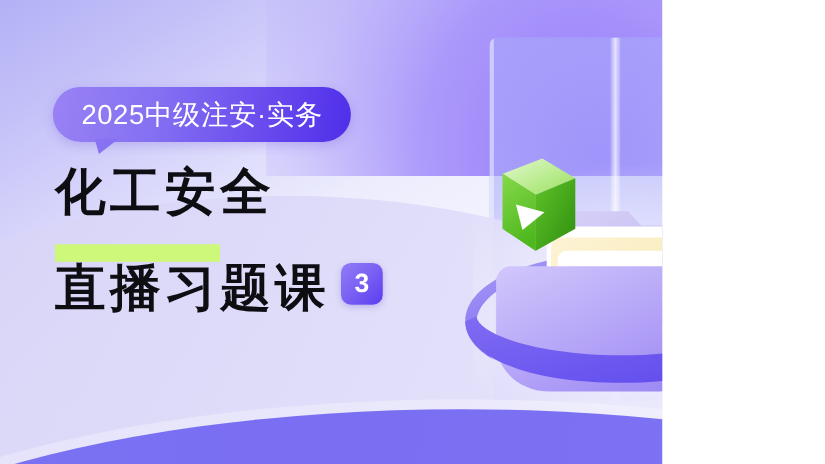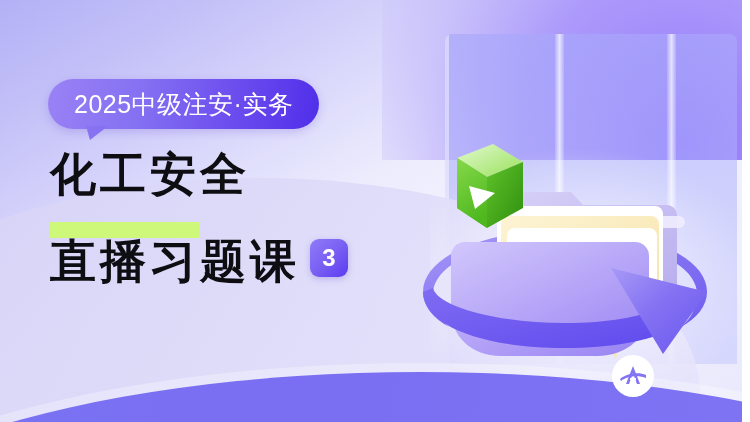--- a/index.html
+++ b/index.html
@@ -6,21 +6,21 @@
     margin: 0;
     padding: 0;
     background: #ffffff;
   }
   body {
     font-family: "Liberation Sans", "DejaVu Sans", sans-serif;
   }
 
   #poster {
     position: relative;
-    width: 742px;
+    width: 602px;
     height: 422px;
     overflow: hidden;
     background: linear-gradient(150deg,
         #b3b1f6 0%,
         #c3c0f8 14%,
         #d8d6fb 30%,
         #ececfd 46%,
         #f3f2fe 60%,
         #efeefd 78%,
         #eae9fc 100%);

